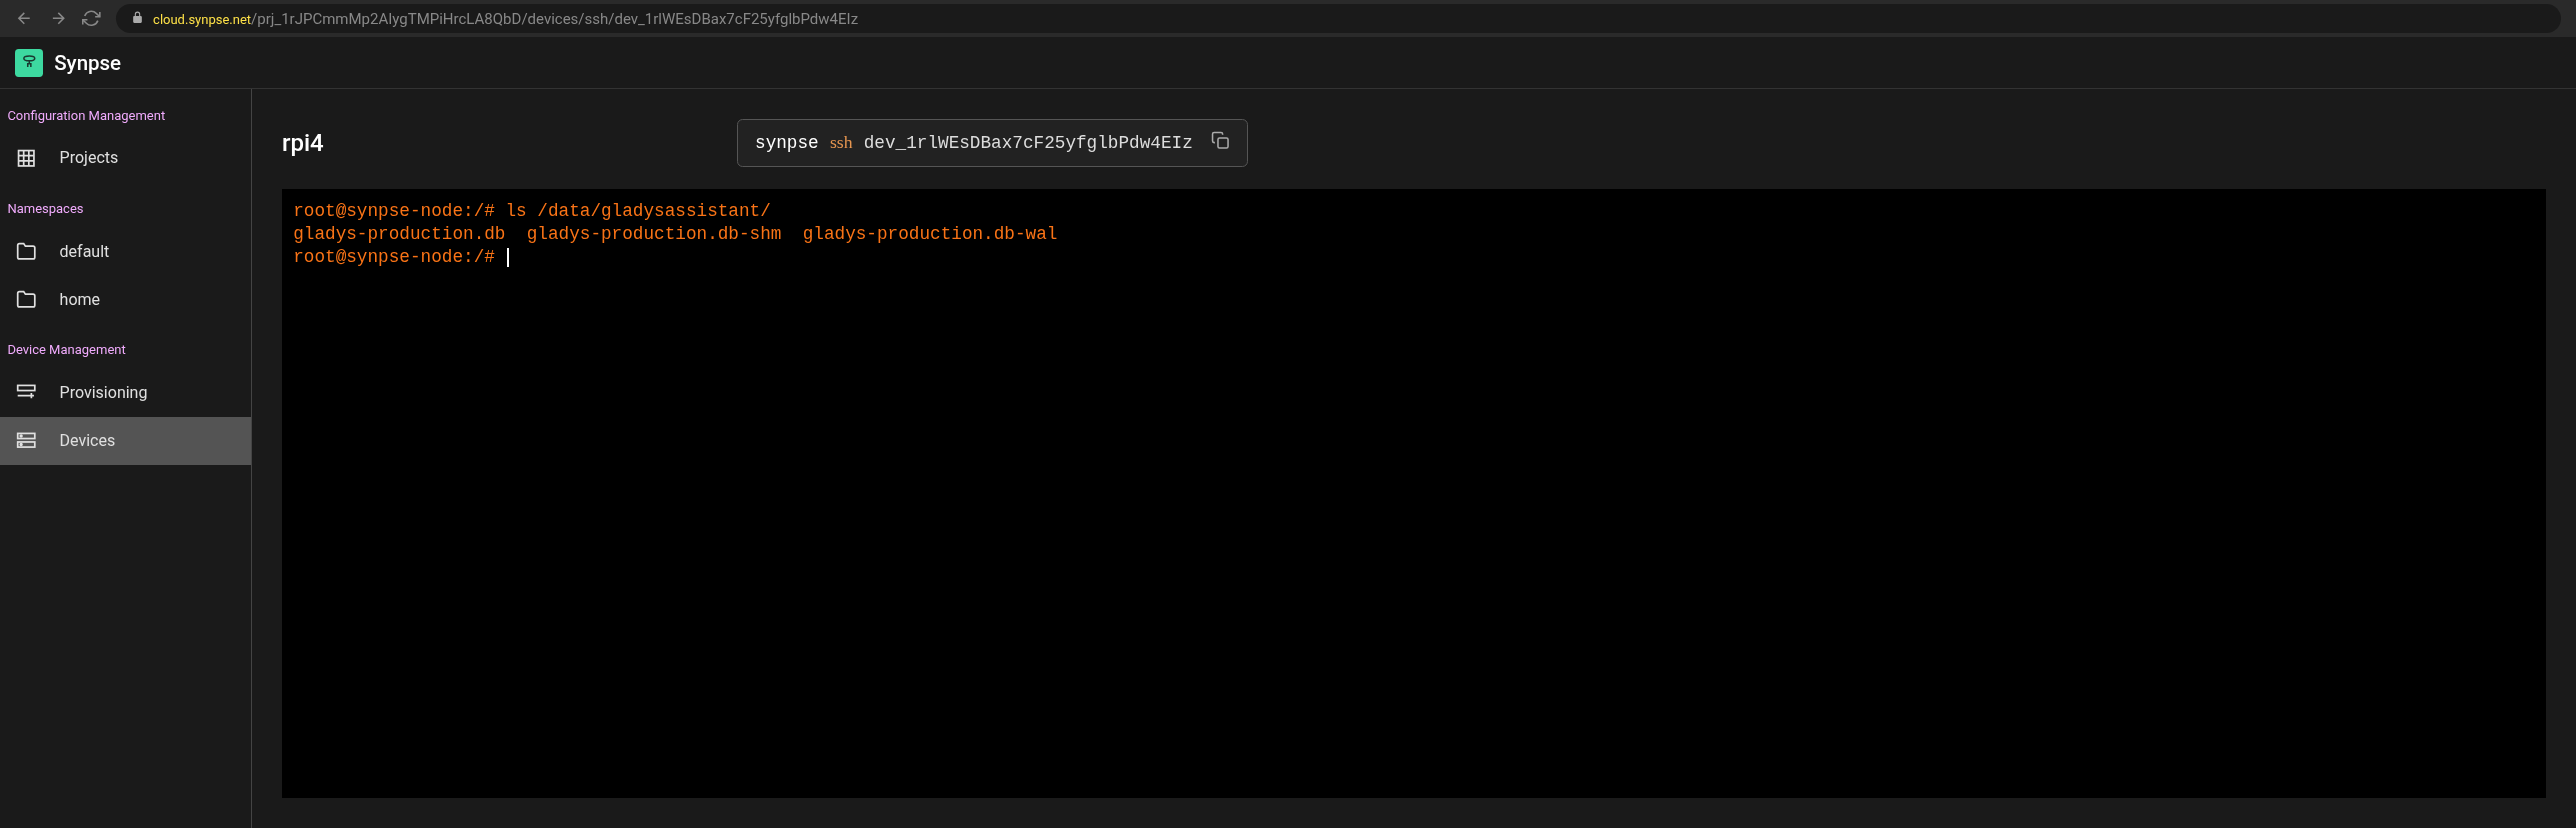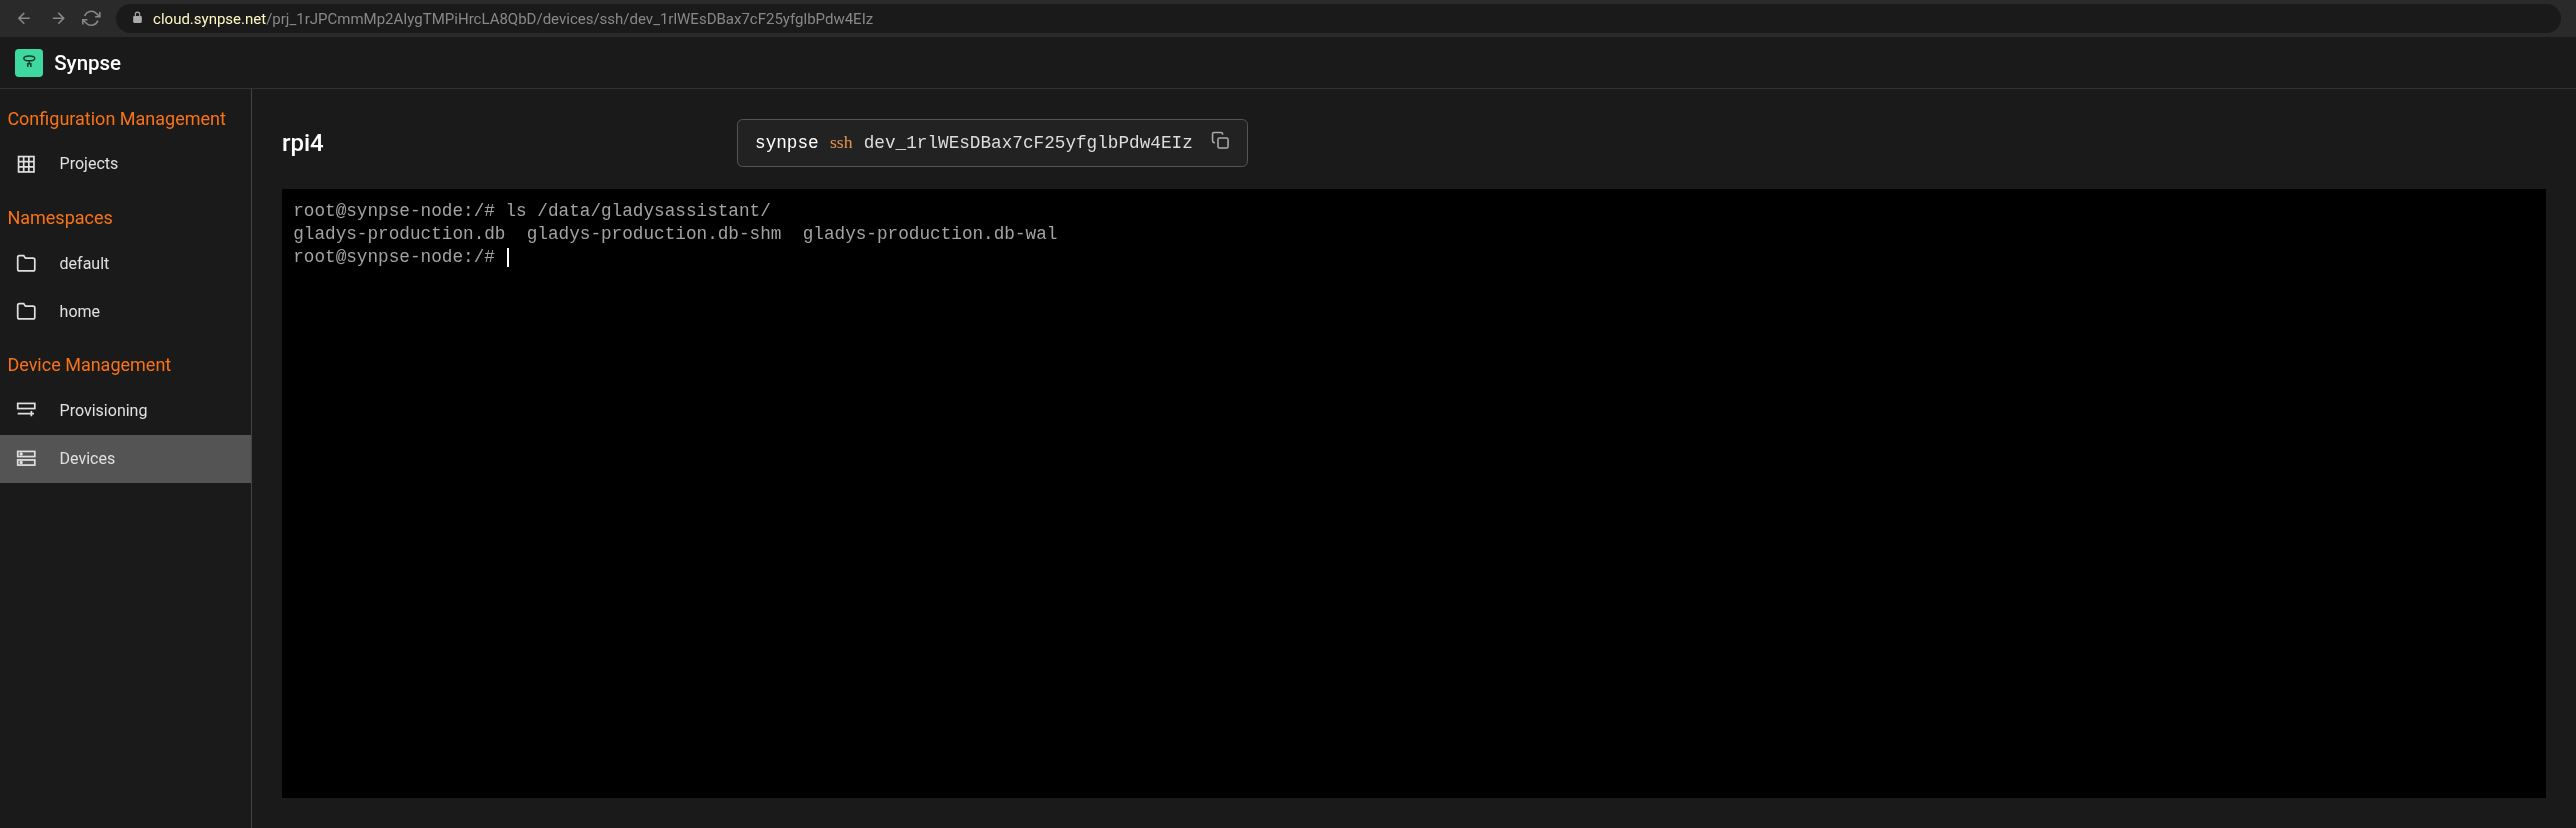--- a/index.html
+++ b/index.html
@@ -35,22 +35,22 @@
       align-items: center;
       background: #1a1a1a;
       border-radius: 18.6px;
       padding: 5.6px 15px;
       gap: 9.3px;
     }
     .lock-icon {
       color: #aaa;
     }
     .url-text {
-      color: #fef9c3;
-      font-size: 15px;
+      color: #fde047;
+      font-size: 13px;
     }
     .url-path {
       color: #888;
       font-size: 15px;
     }
     .top-header {
       height: 52px;
       background: #1a1a1a;
       display: flex;
       align-items: center;
@@ -76,22 +76,22 @@
       display: flex;
       height: calc(100% - 89px);
     }
     .sidebar {
       width: 252px;
       background: #1a1a1a;
       border-right: 0.9px solid #444;
       overflow-y: auto;
     }
     .sidebar-section-header {
-      color: #f97316;
-      font-size: 18px;
+      color: #f0abfc;
+      font-size: 13px;
       padding: 18.6px 7.4px 11.2px 7.4px;
     }
     .sidebar-item {
       display: flex;
       align-items: center;
       gap: 22.3px;
       padding: 13px 15px;
       cursor: pointer;
       color: #e0e0e0;
       font-size: 16px;
@@ -152,21 +152,21 @@
       cursor: pointer;
       margin-left: 7.4px;
     }
     .terminal {
       flex: 1;
       background: #000;
       padding: 11.2px;
       font-family: "Courier New", monospace;
       font-size: 17.7px;
       line-height: 1.3;
-      color: #a3a3a3;
+      color: #f97316;
       overflow: auto;
     }
     .terminal-line {
       white-space: pre;
     }
     .terminal-cursor {
       display: inline-block;
       width: 1.9px;
       height: 18.6px;
       background: #fff;

